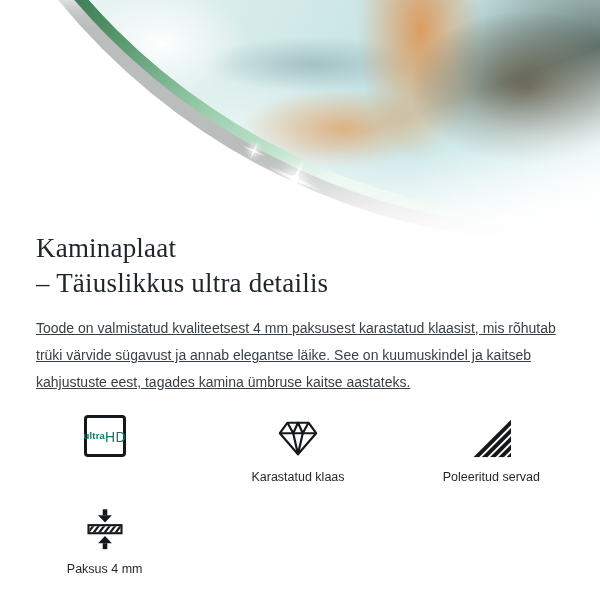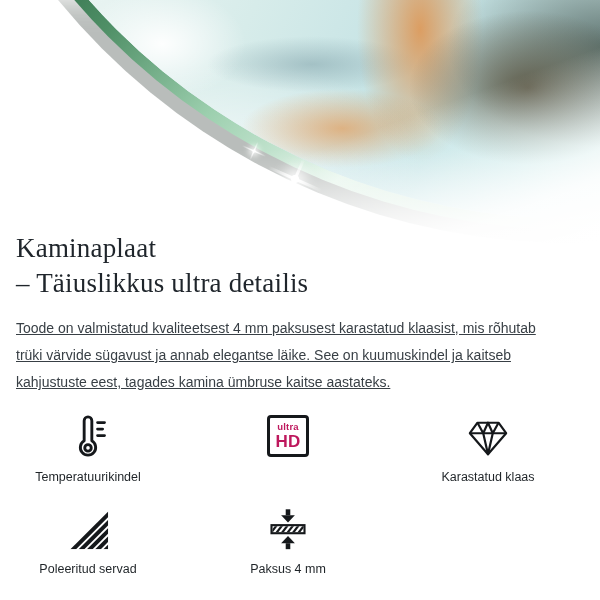--- a/index.html
+++ b/index.html
@@ -52,45 +52,45 @@
   }
   .sparkle .ray-a,.sparkle .ray-b{
     position:absolute;left:0;top:0;height:3px;border-radius:2px;
     background:linear-gradient(90deg,rgba(255,255,255,0),rgba(255,255,255,.97) 42%,rgba(255,255,255,.97) 58%,rgba(255,255,255,0));
   }
   .sparkle .ray-a{width:58px;transform:translate(-50%,-50%) rotate(24deg);}
   .sparkle .ray-b{width:44px;transform:translate(-50%,-50%) rotate(114deg);}
   .sparkle.main{left:295px;top:179px;}
   .sparkle.small{left:254px;top:151px;transform:scale(.45);}
   
-  .content{position:relative;z-index:2;padding:231px 40px 0 16px;}
+  .content{position:relative;z-index:2;padding:231px 40px 0 36px;}
   .title{
     font-family:"Liberation Serif","DejaVu Serif",serif;font-weight:400;
     font-size:27px;line-height:35px;color:#1f252b;margin:0;letter-spacing:.2px;
   }
   .description{
     margin:14px 0 0 0;max-width:536px;
     font-size:14px;line-height:27px;color:#383f45;text-decoration:underline;
   }
   
   .features{
     margin:13px -28px 0 -28px;
     display:grid;grid-template-columns:repeat(3,1fr);row-gap:16px;
   }
   .feature{display:flex;flex-direction:column;align-items:center;}
   .feature .icon-slot{height:50px;display:flex;align-items:flex-end;justify-content:center;}
   .feature .label{margin-top:11px;font-size:12.5px;line-height:15px;color:#1f2428;text-align:center;}
   .icon-svg{display:block;}
   .uhd-box{
     width:36px;height:36px;border:3px solid #15181b;border-radius:4px;
-    display:flex;flex-direction:column;align-items:center;justify-content:center;line-height:1;
-    color:#be185d;margin-bottom:2px;
+    display:flex;flex-direction:row;align-items:center;justify-content:center;line-height:1;
+    color:#0f766e;margin-bottom:2px;
   }
   .uhd-box .u{font-size:9.5px;font-weight:700;letter-spacing:.2px;}
-  .uhd-box .h{font-size:17px;font-weight:700;letter-spacing:.3px;margin-top:1px;}
+  .uhd-box .h{font-size:14px;font-weight:400;letter-spacing:.3px;margin-top:1px;}
 </style>
 </head>
 <body>
 
 <div class="page">
 
   <div class="hero">
     <div class="plate-shadow"></div>
     <div class="plate-edge"></div>
     <div class="plate-art"></div>
@@ -108,30 +108,20 @@
   </div>
 
   <div class="content">
     <h1 class="title"><span>Kaminaplaat</span><br>
       <span>– Täiuslikkus ultra detailis</span></h1>
 
     <p class="description">Toode on valmistatud kvaliteetsest 4 mm paksusest karastatud klaasist, mis rõhutab trüki värvide sügavust ja annab elegantse läike. See on kuumuskindel ja kaitseb kahjustuste eest, tagades kamina ümbruse kaitse aastateks.</p>
 
     <div class="features">
 
-      <div class="feature">
-        <div class="icon-slot">
-          <svg class="icon-svg" width="46" height="46" viewBox="0 0 24 24" fill="none" stroke="#15181b" stroke-width="1.5" stroke-linecap="round" stroke-linejoin="round">
-            <path d="M14 4 v10.54 a4 4 0 1 1 -4 0 V4 a2 2 0 0 1 4 0 Z"></path>
-            <circle cx="12" cy="18.2" r="1.7"></circle>
-            <path d="M17 5 h3.6 M17 8.4 h2.6 M17 11.8 h3.6"></path>
-          </svg>
-        </div>
-        <div class="label">Temperatuurikindel</div>
-      </div>
 
       <div class="feature">
         <div class="icon-slot">
           <div class="uhd-box">
             <span class="u">ultra</span>
             <span class="h">HD</span>
           </div>
         </div>
       </div>
 

